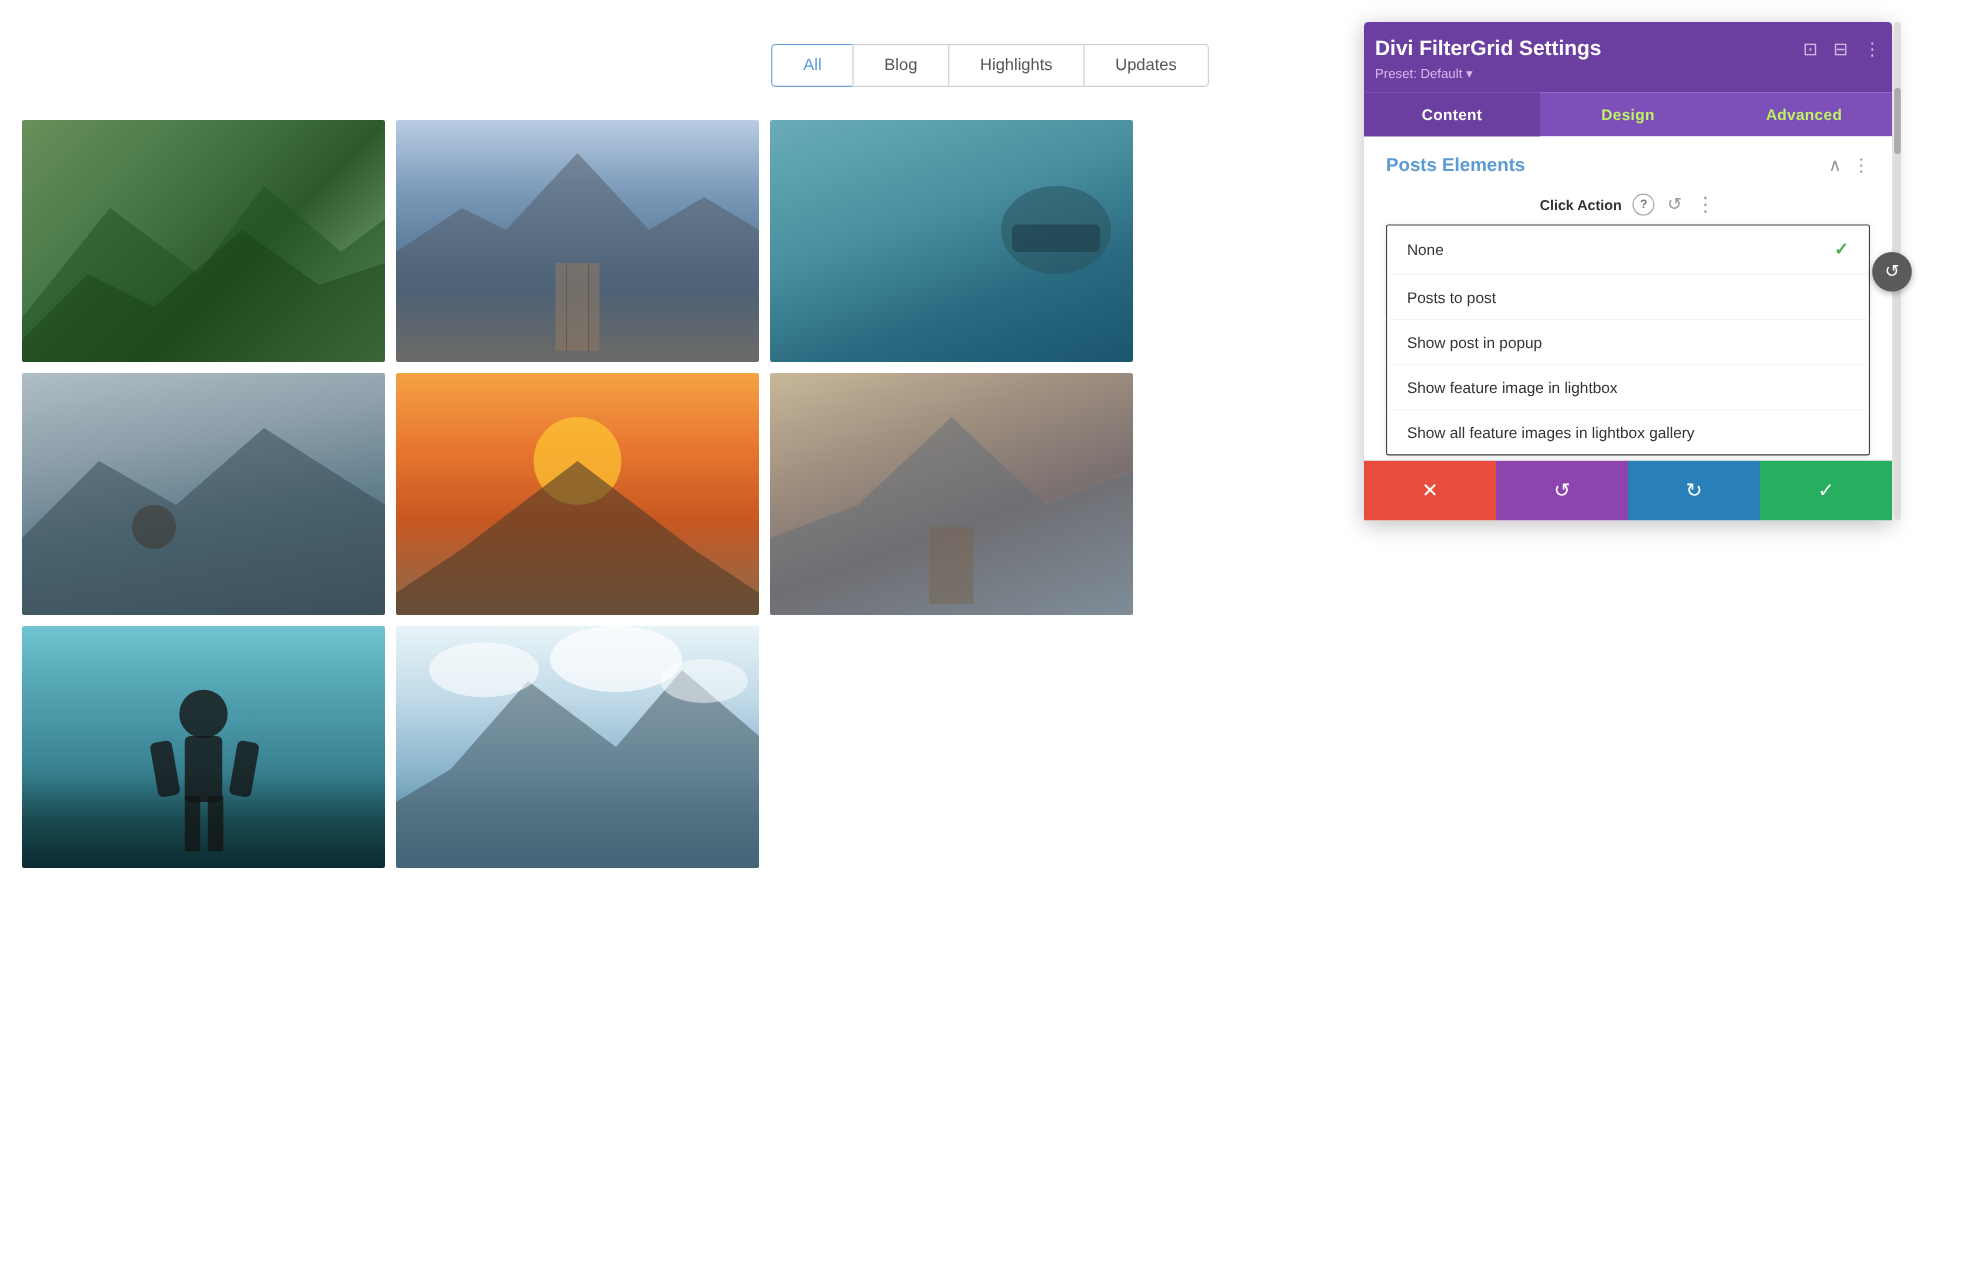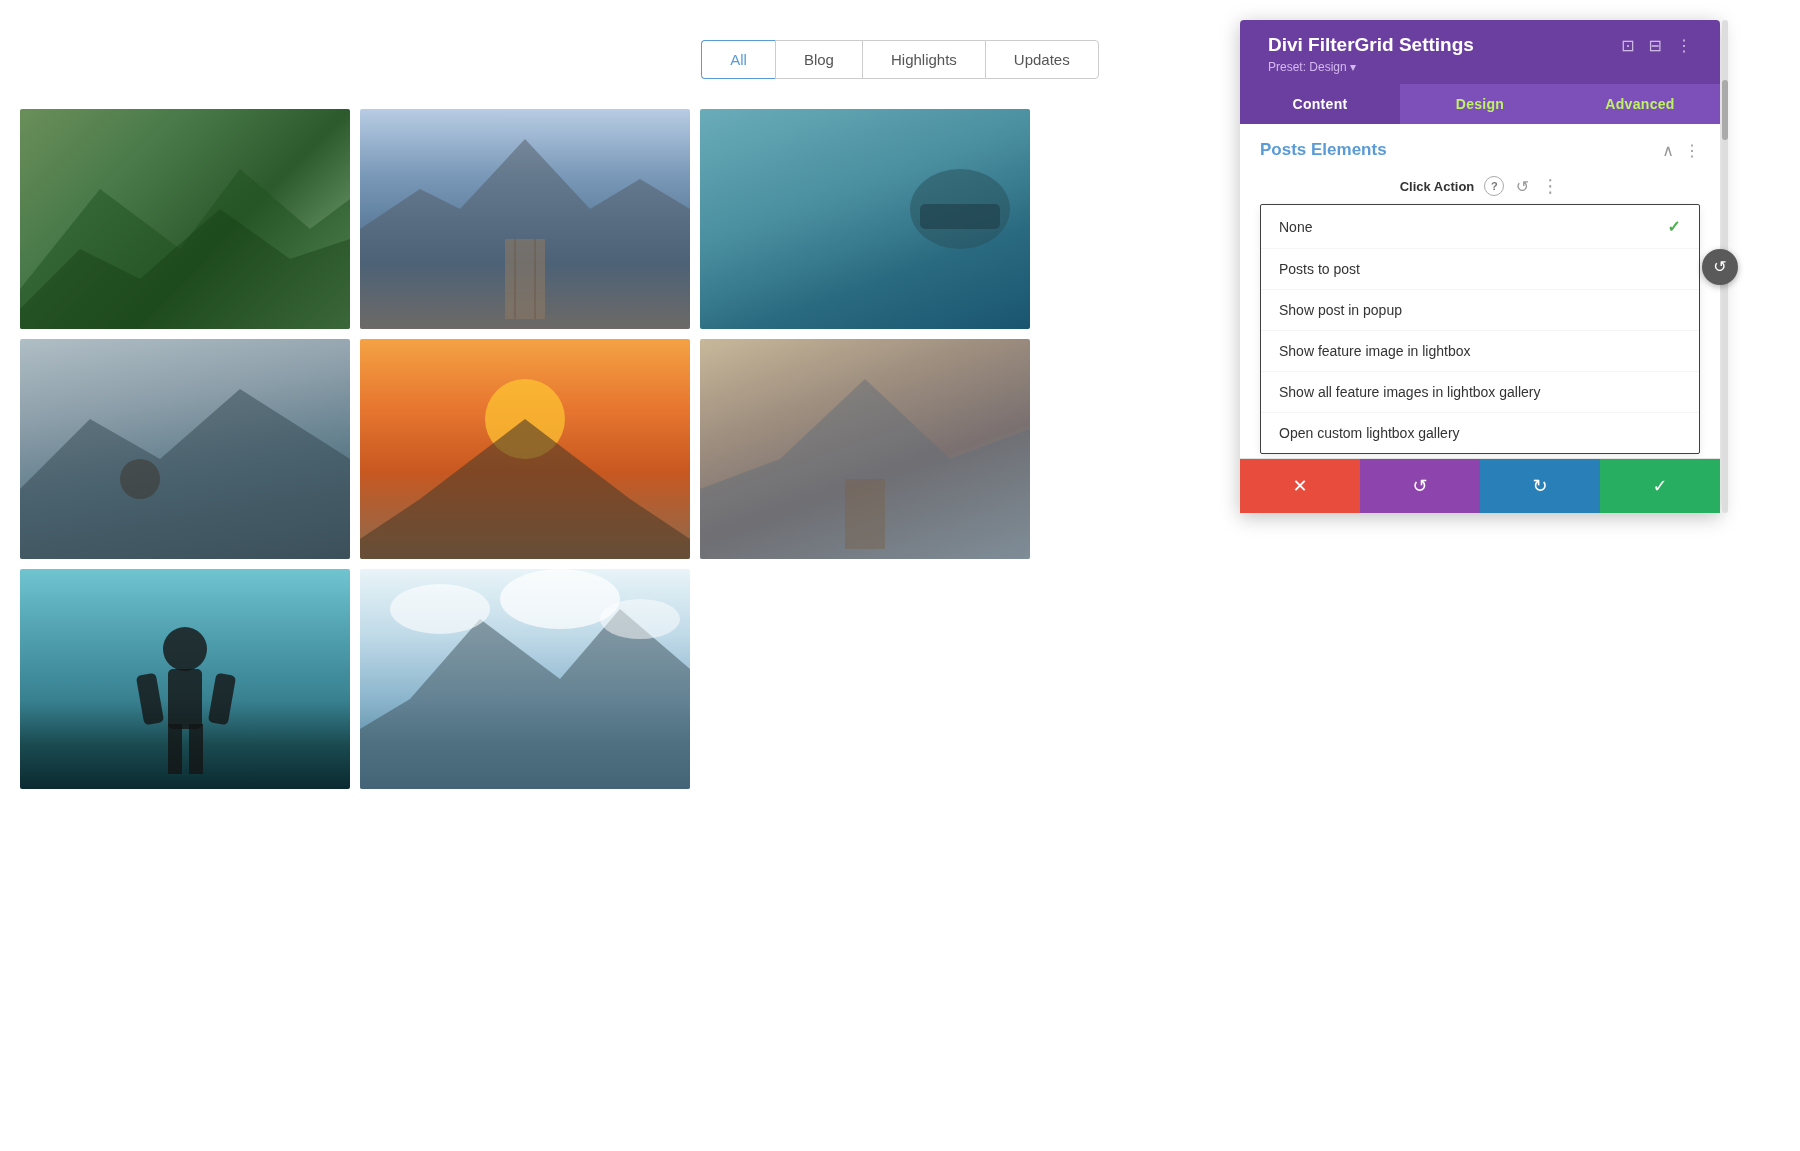--- a/index.html
+++ b/index.html
@@ -87,21 +87,21 @@
       width: 480px;
       background: #fff;
       border-radius: 4px;
       box-shadow: 0 4px 20px rgba(0,0,0,0.25);
       overflow: visible;
       z-index: 100;
     }
 
     .panel-header {
       background: #6b3fa0;
-      padding: 14px 28px 10px;
+      padding: 14px 10px 10px;
       color: #fff;
       border-radius: 4px 4px 0 0;
     }
     .panel-header-top {
       display: flex;
       align-items: center;
       justify-content: space-between;
       margin-bottom: 4px;
     }
     .panel-title {
@@ -418,21 +418,21 @@
     <div class="panel-header">
       <div class="panel-header-top">
         <span class="panel-title">Divi FilterGrid Settings</span>
         <div class="panel-header-icons">
           <span class="panel-header-icon">⊡</span>
           <span class="panel-header-icon">⊟</span>
           <span class="panel-header-icon">⋮</span>
         </div>
       </div>
       <div class="panel-preset">
-        <span>Preset: Design ▾</span>
+        <span>Preset: Default ▾</span>
       </div>
     </div>
 
     <div class="panel-tabs">
       <div class="panel-tab active">Content</div>
       <div class="panel-tab">Design</div>
       <div class="panel-tab">Advanced</div>
     </div>
 
     <div class="panel-body">
@@ -464,23 +464,20 @@
         </div>
         <div class="dropdown-option">
           <span>Show post in popup</span>
         </div>
         <div class="dropdown-option">
           <span>Show feature image in lightbox</span>
         </div>
         <div class="dropdown-option">
           <span>Show all feature images in lightbox gallery</span>
         </div>
-        <div class="dropdown-option">
-          <span>Open custom lightbox gallery</span>
-        </div>
       </div>
 
 
       <div class="action-bar">
         <button class="action-btn cancel">✕</button>
         <button class="action-btn undo">↺</button>
         <button class="action-btn redo">↻</button>
         <button class="action-btn save">✓</button>
       </div>
     </div>

